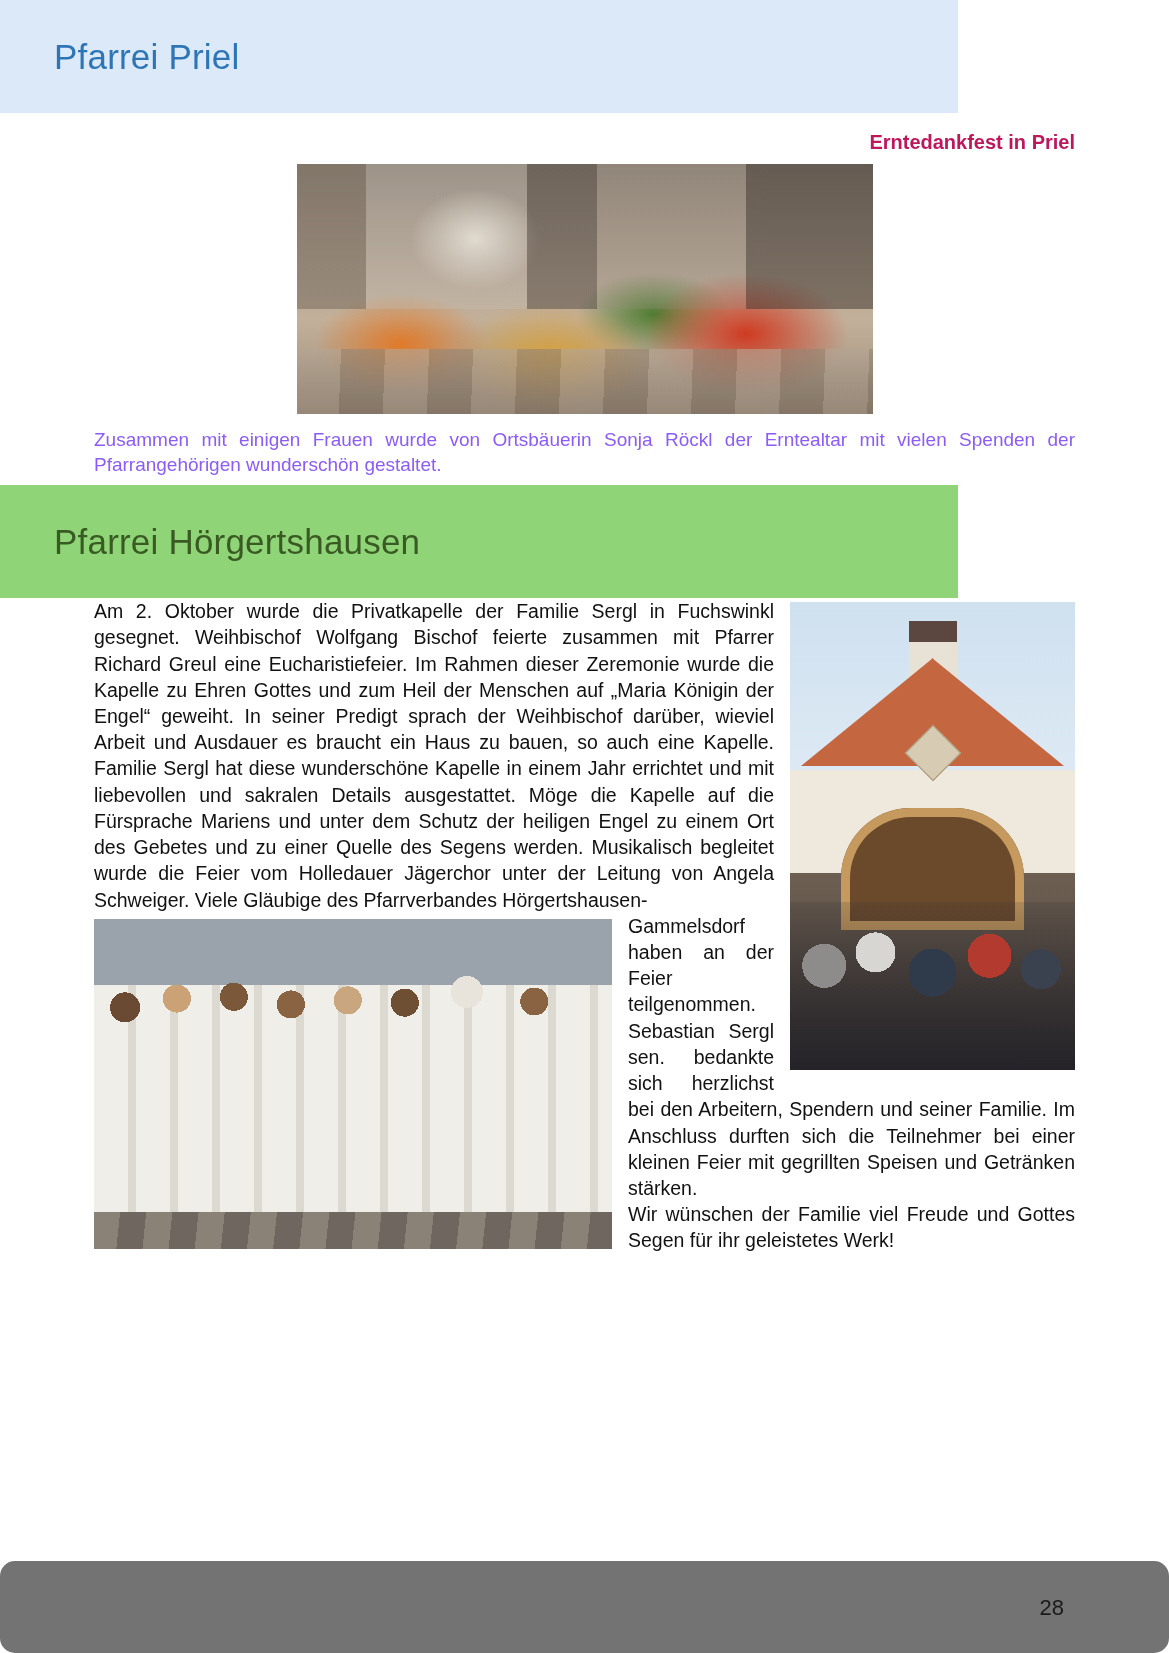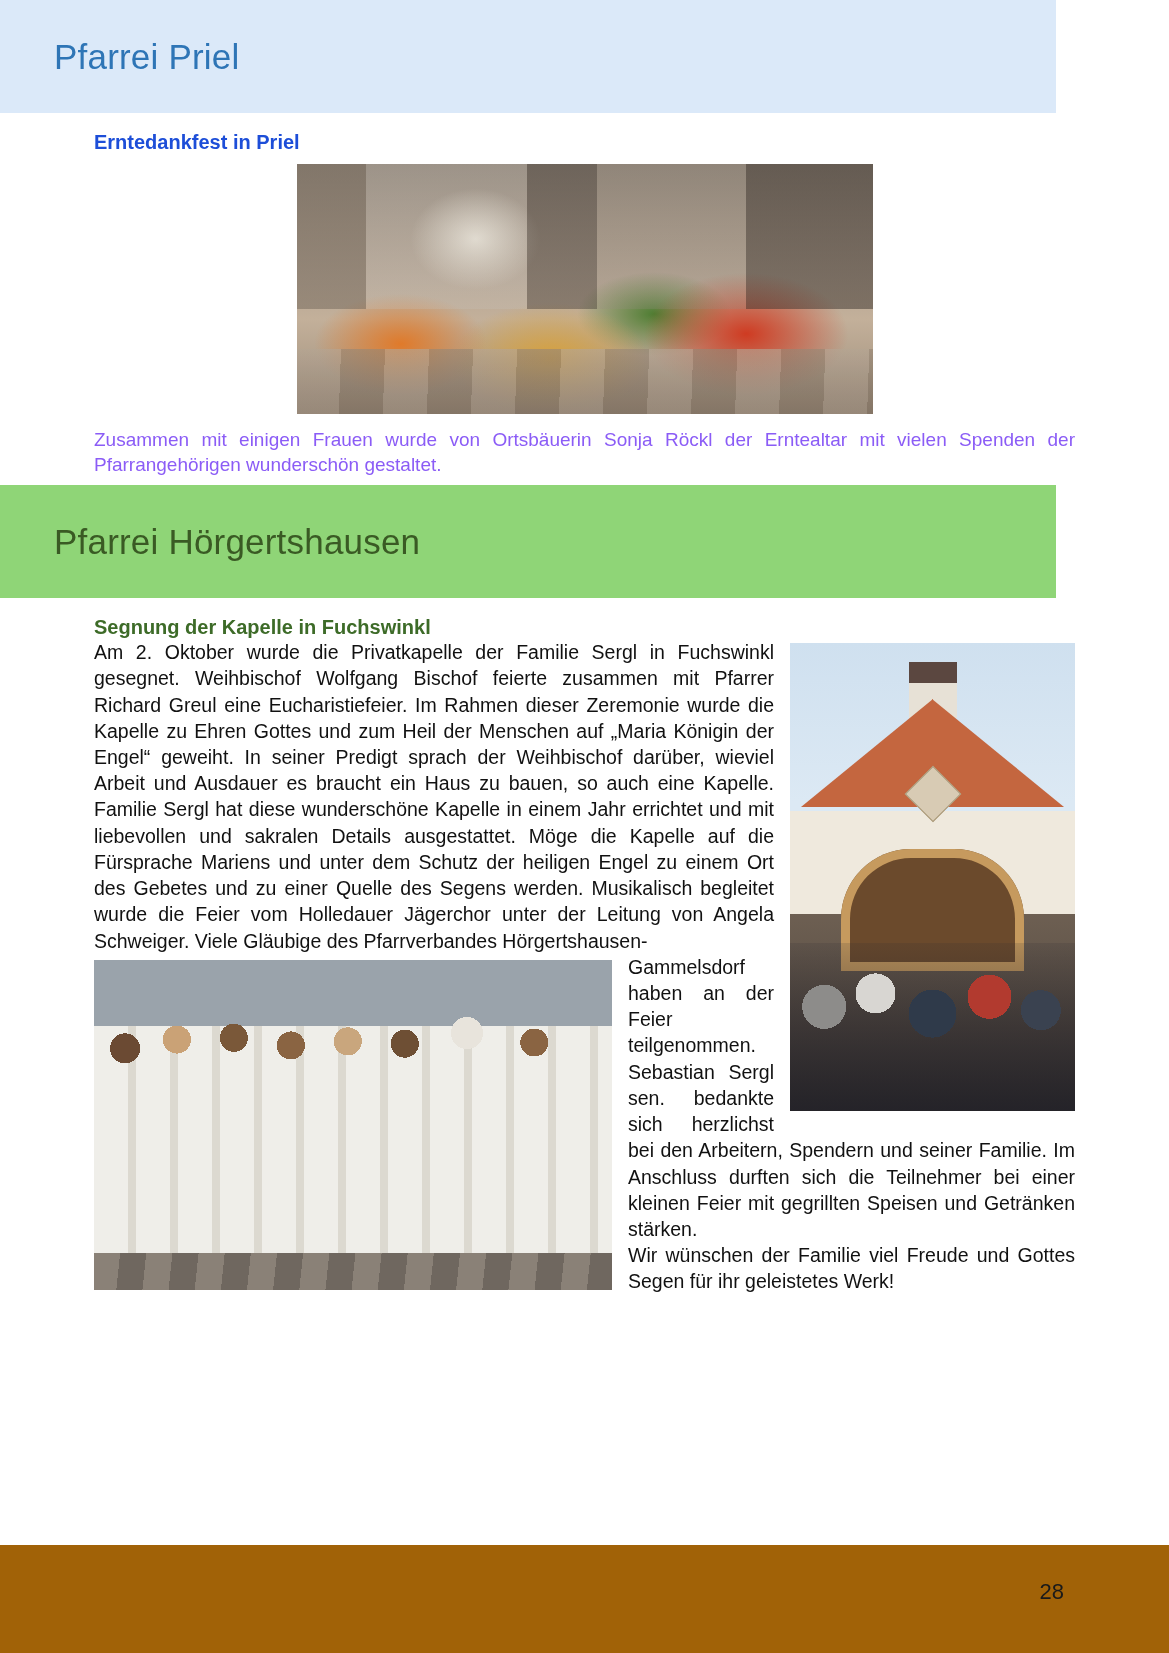--- a/index.html
+++ b/index.html
@@ -10,21 +10,21 @@
   body {
     width: 1169px;
     height: 1653px;
     position: relative;
     font-family: "Liberation Sans", sans-serif;
     overflow: hidden;
   }
 
   
   .banner {
-    width: 1056px;
+    width: 958px;
     box-sizing: border-box;
     display: flex;
     align-items: center;
   }
   .banner-blue {
     background: #dbe9f9;
     height: 113px;
     padding-left: 54px;
   }
   .banner-blue .banner-title {
@@ -51,21 +51,21 @@
     padding: 0 94px;
     box-sizing: border-box;
     width: 1169px;
   }
 
   .sub-heading {
     font-size: 20px;
     font-weight: bold;
     margin: 18px 0 0 0;
   }
-  .sub-heading-blue { color: #1d4ed8; }
+  .sub-heading-blue { color: #be185d; text-align: right; }
   .sub-heading-green { color: #3d6b28; }
 
   
   .photo {
     position: relative;
     overflow: hidden;
     background: #b9b2a6;
   }
 
   
@@ -220,22 +220,23 @@
     text-align: justify;
     hyphens: none;
   }
   .article-text p { margin: 0; }
 
   
   #footer-bar {
     position: absolute;
     left: 0; bottom: 0;
     width: 1169px;
-    height: 108px;
-    background: #a16207;
+    height: 92px;
+    background: #737373;
+    border-radius: 15px;
   }
   #page-number {
     position: absolute;
     right: 105px;
     top: 34px;
     font-size: 22px;
     color: #1a1a1a;
   }
 </style>
 </head>
@@ -251,21 +252,20 @@
   <div class="photo" id="photo-harvest"></div>
 
   <div class="caption">Zusammen mit einigen Frauen wurde von Ortsbäuerin Sonja Röckl der Erntealtar mit vielen Spenden der Pfarrangehörigen wunderschön gestaltet.</div>
 </div>
 
 <div class="banner banner-green" style="margin-top:8px;">
   <div class="banner-title">Pfarrei Hörgertshausen</div>
 </div>
 
 <div class="section-body">
-  <div class="sub-heading sub-heading-green">Segnung der Kapelle in Fuchswinkl</div>
 
   <div class="article">
 
     <div class="photo chapel-float" id="photo-chapel">
       <div class="steeple"></div>
       <div class="roof-left"></div>
       <div class="roof-right"></div>
       <div class="plaque"></div>
       <div class="arch"></div>
       <div class="crowd"></div>

